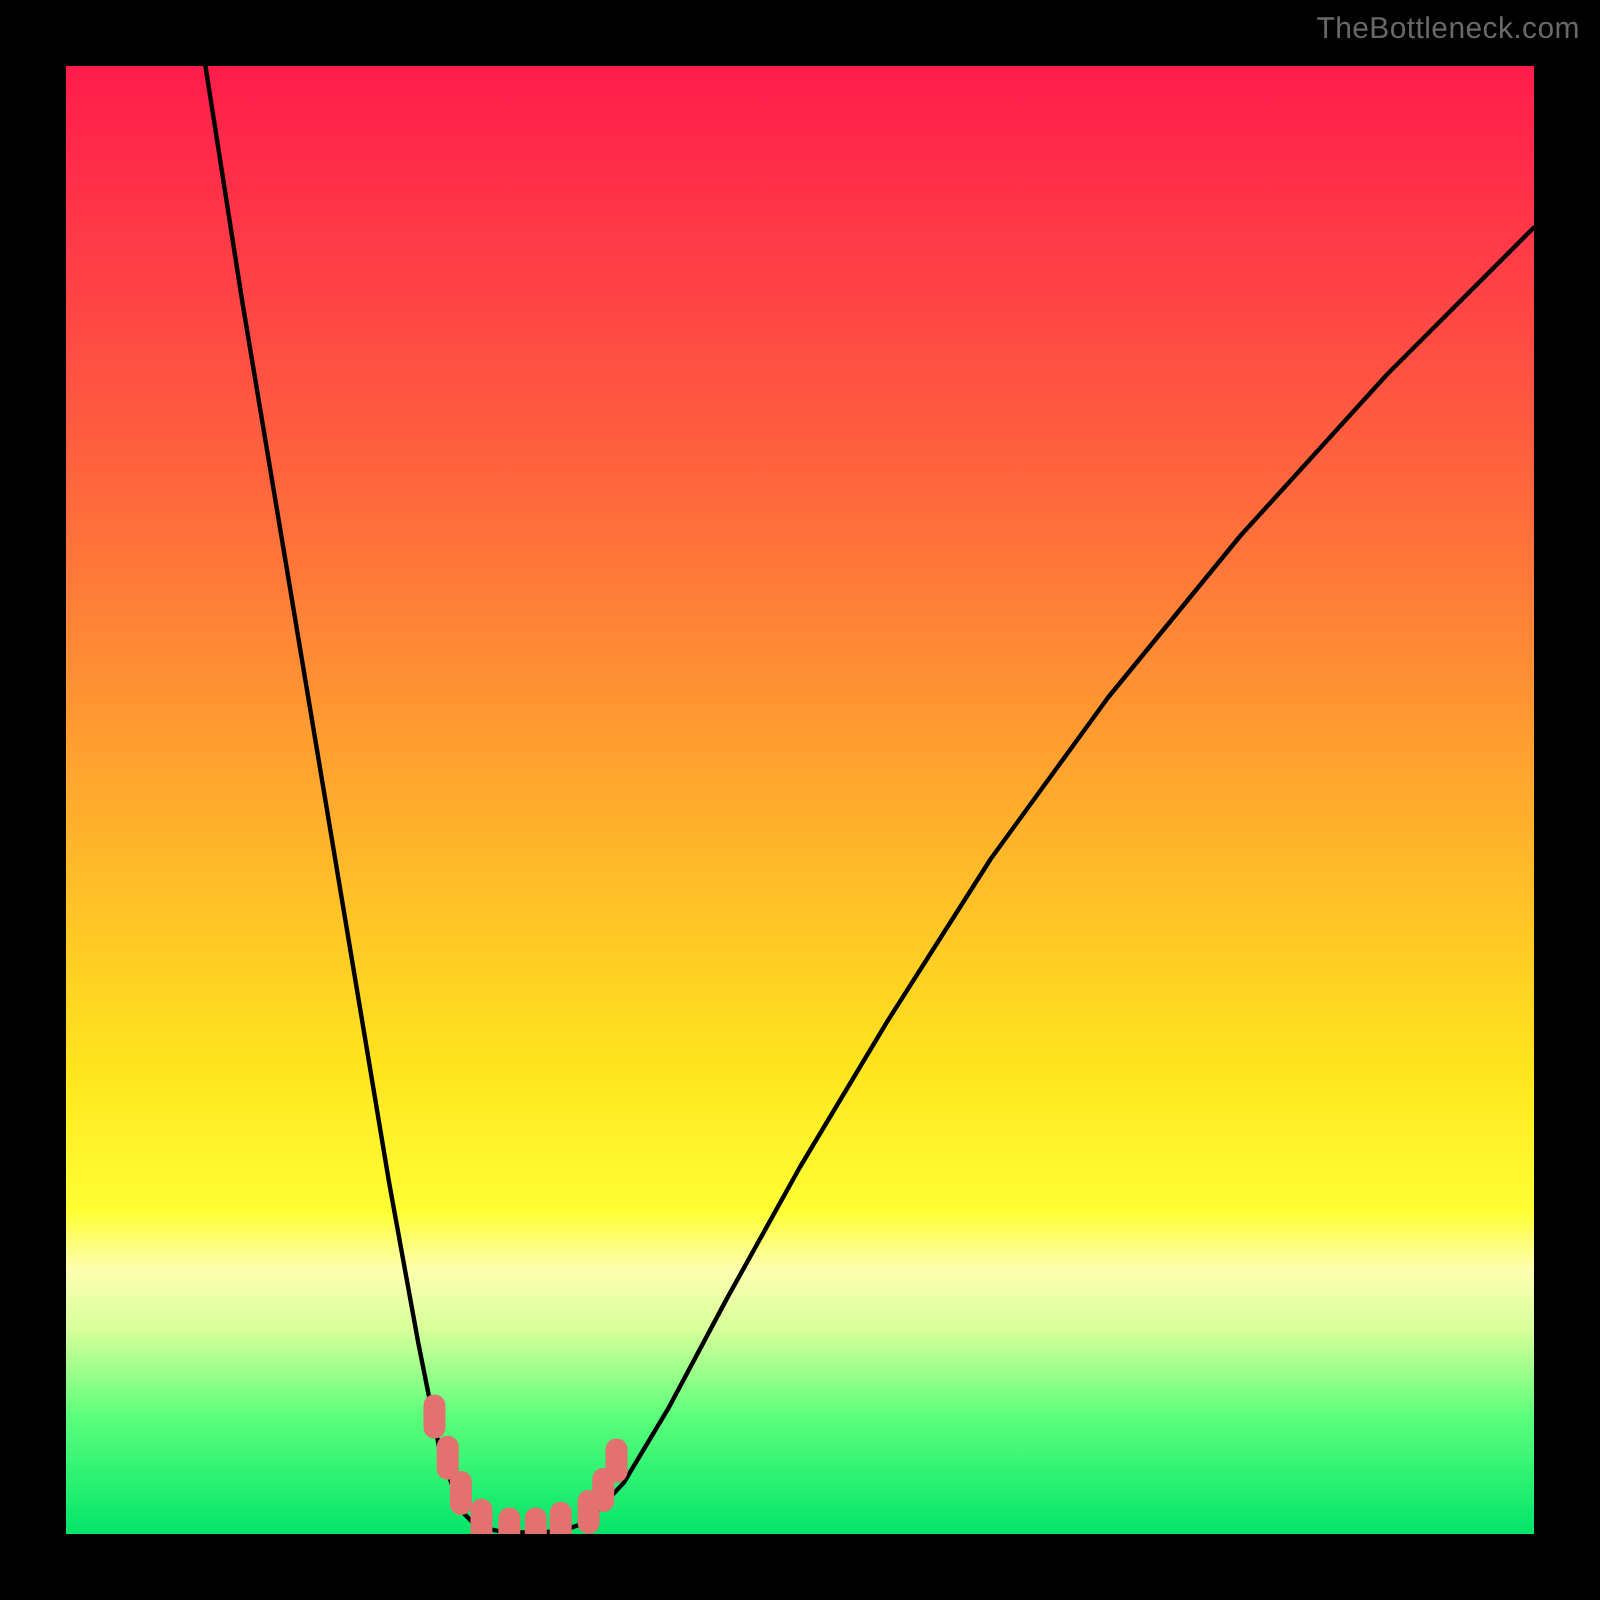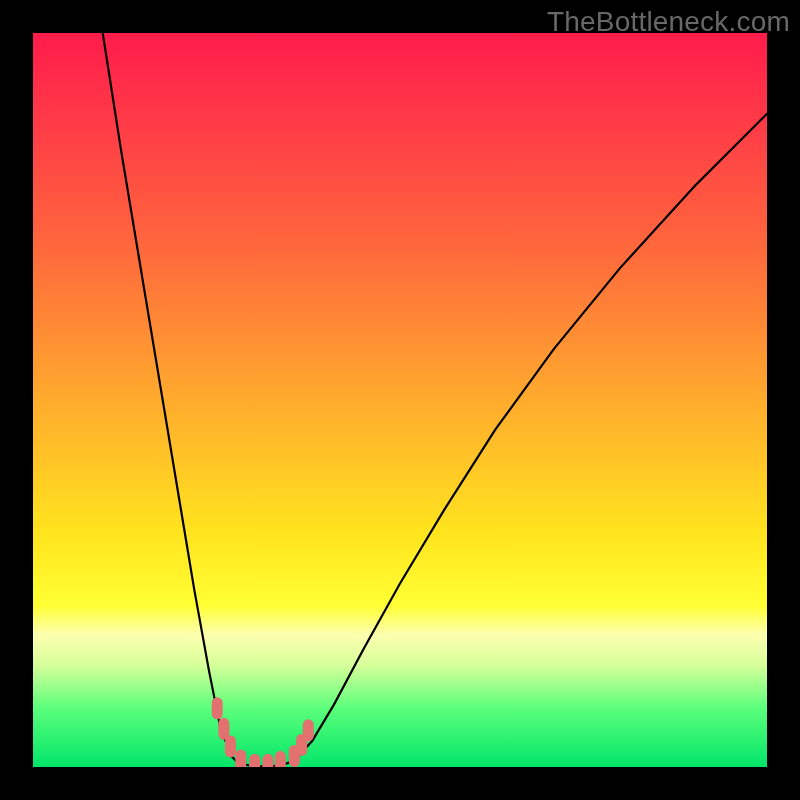--- a/index.html
+++ b/index.html
@@ -17,21 +17,21 @@
     top: 0;
     width: 800px;
     height: 800px;
     background: #000;
   }
   .watermark {
     position: absolute;
     top: 6px;
     right: 10px;
     color: #686868;
-    font-size: 28px;
+    font-size: 15px;
     font-weight: 400;
     letter-spacing: 0.2px;
     user-select: none;
   }
   .plot {
     position: absolute;
     left: 33px;
     top: 33px;
     width: 734px;
     height: 734px;

